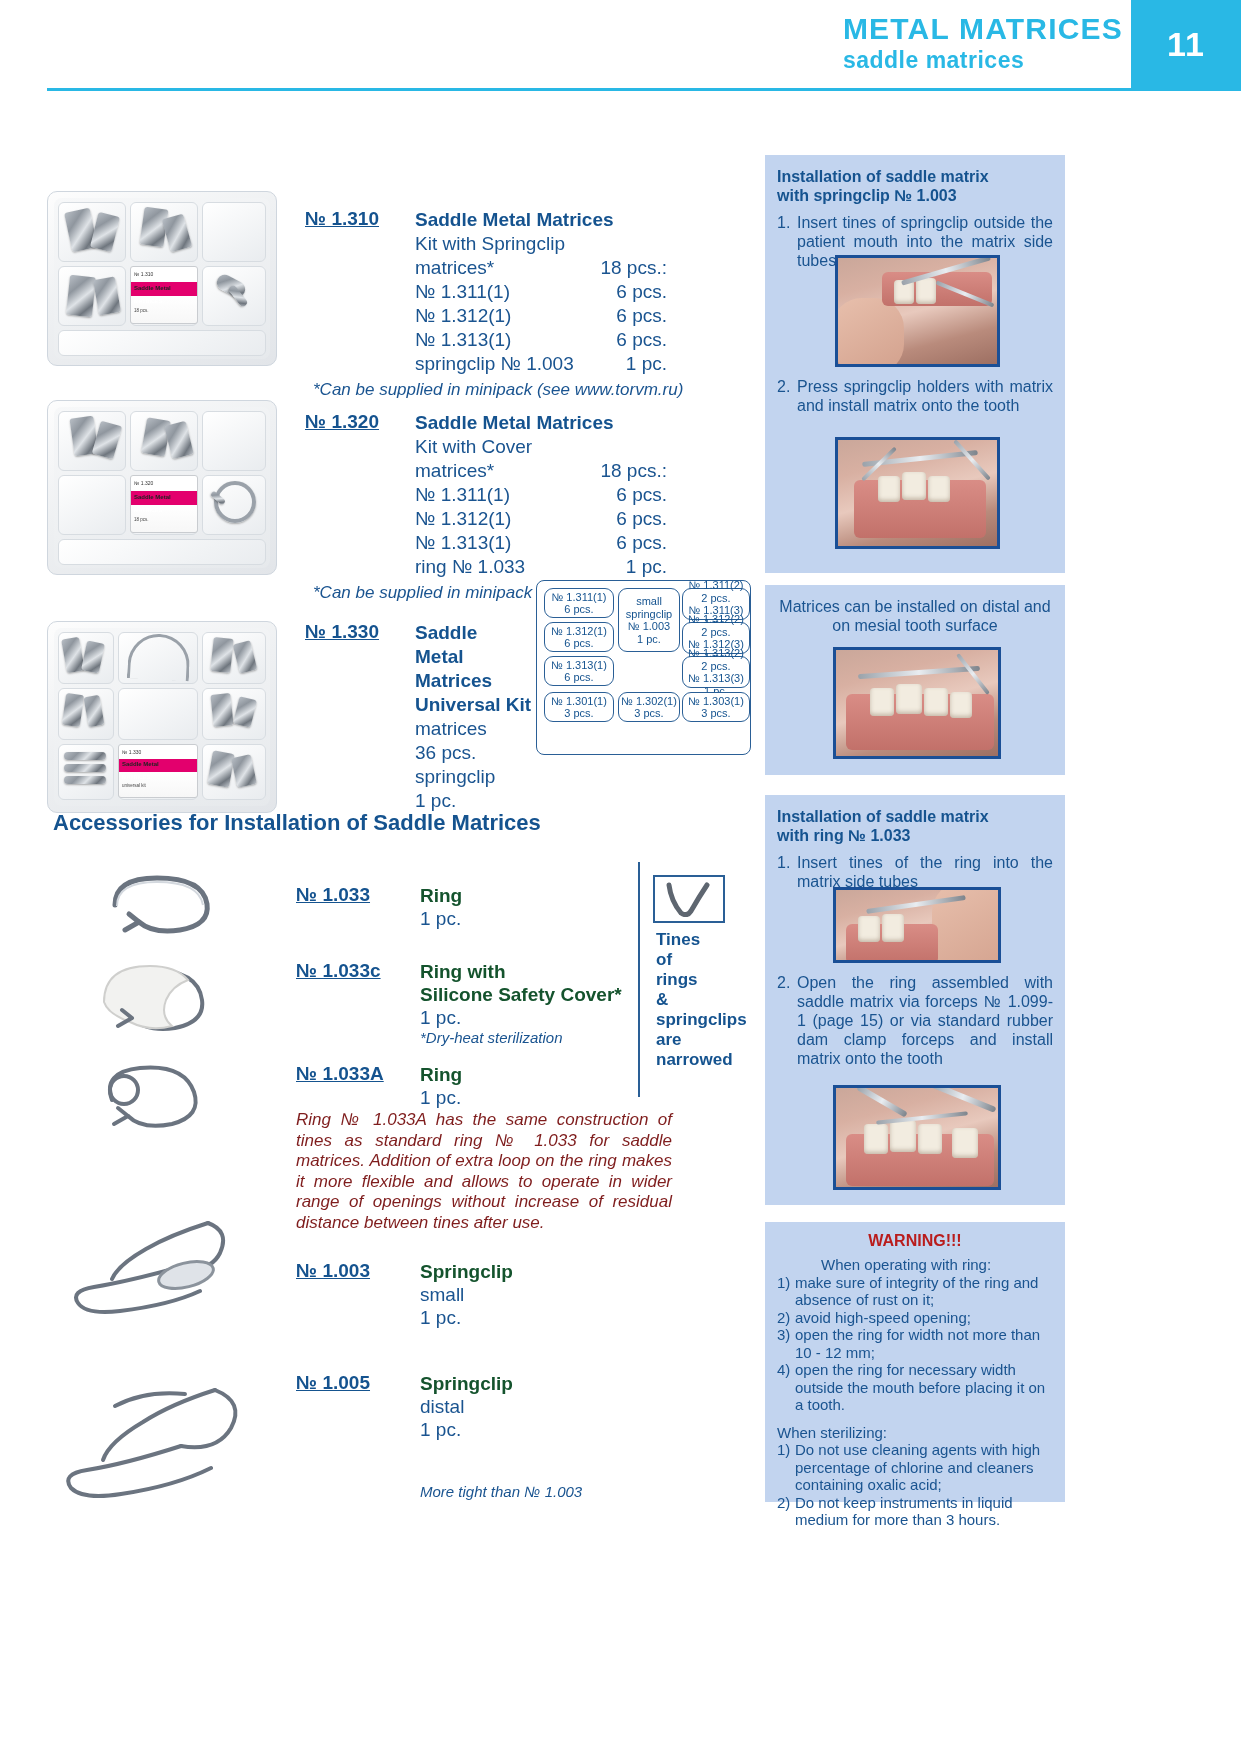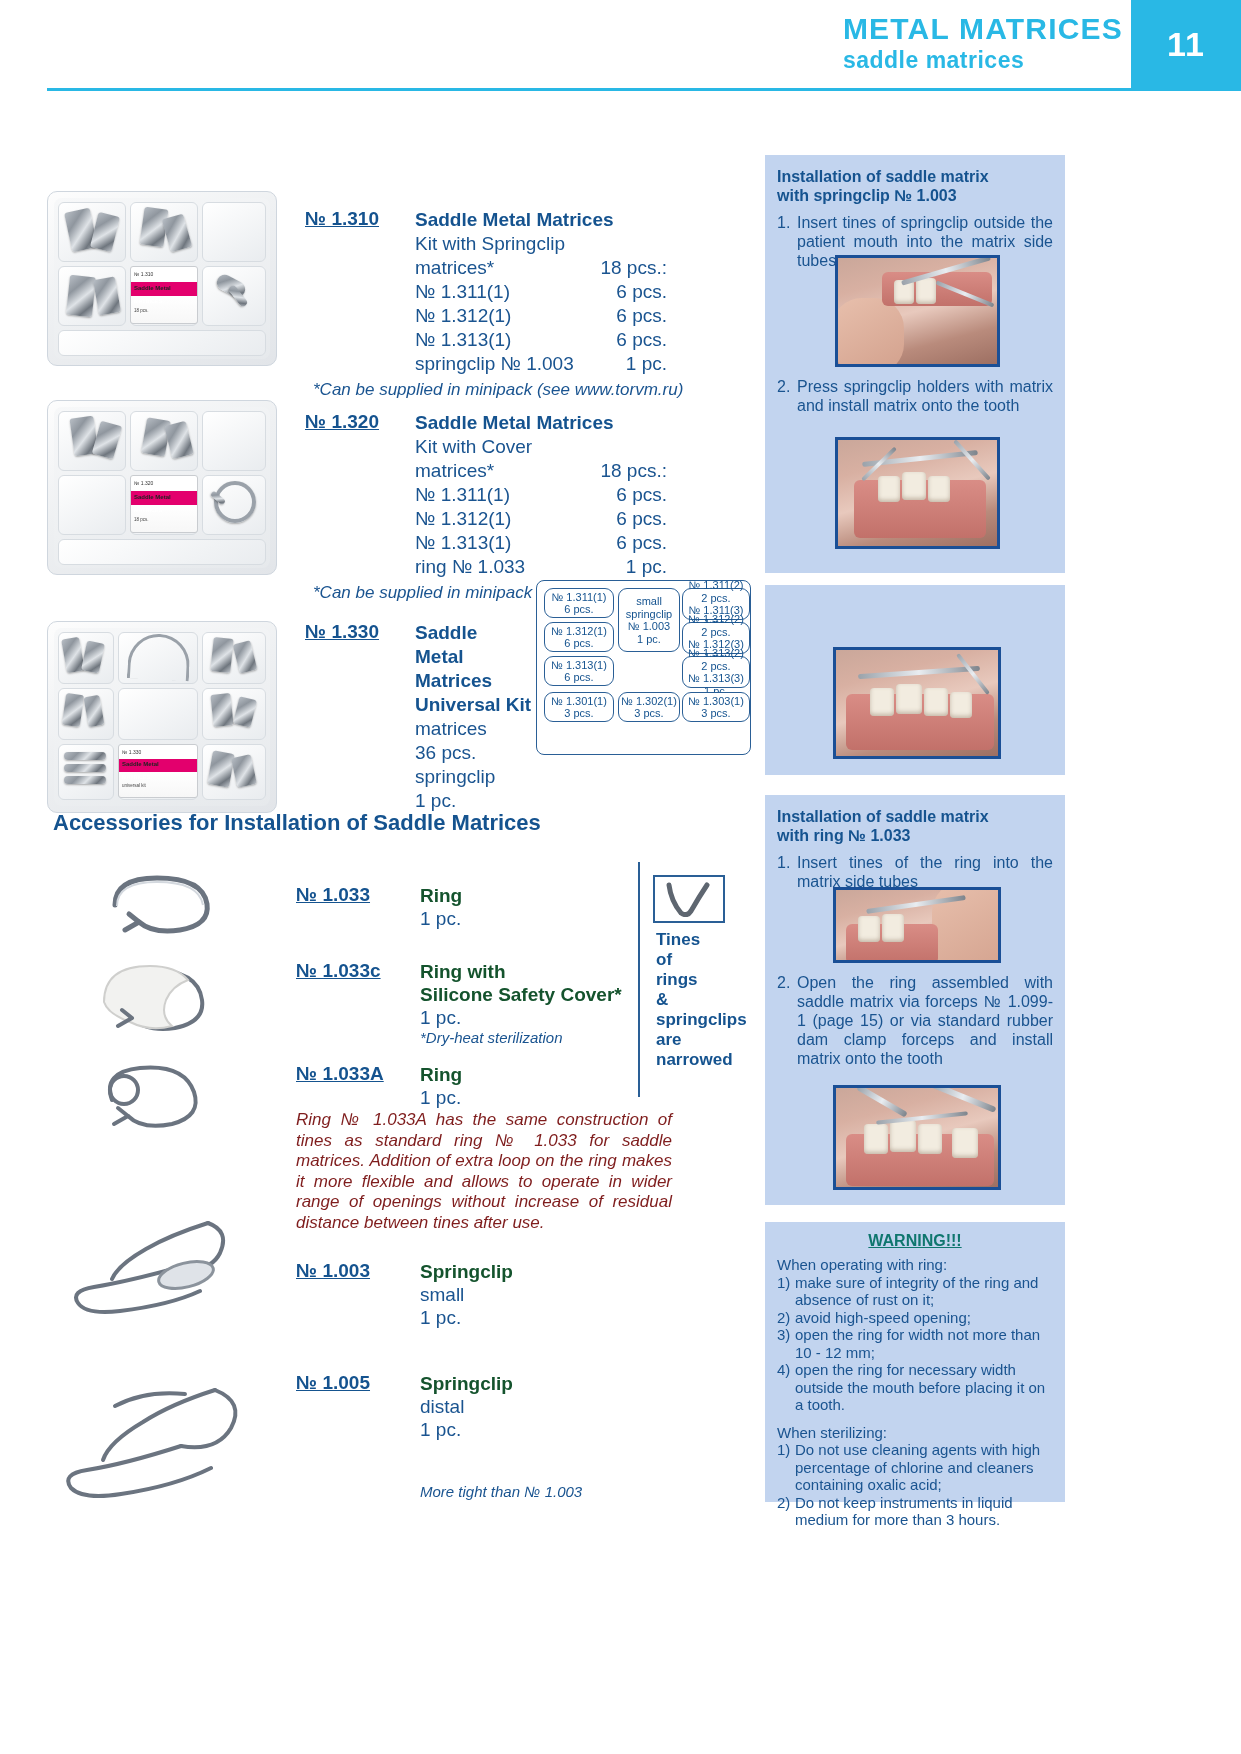--- a/index.html
+++ b/index.html
@@ -121,21 +121,21 @@
   .photo-clin .gum {
     position:absolute; background:linear-gradient(180deg,#d98d86,#c2716a); border-radius:6px;
   }
   .photo-clin .instrument {
     position:absolute; background:linear-gradient(90deg,#9aa2aa,#e9edf1,#7d848c);
     border-radius:2px;
   }
   .photo-clin .finger {
     position:absolute; background:linear-gradient(150deg,#e8c0ad,#d2a08c); border-radius:30px;
   }
-  .warn-title { font-size:16px; font-weight:bold; color:#0f766e; text-align:center; text-decoration:underline; }
+  .warn-title { font-size:16px; font-weight:bold; color:#b91c1c; text-align:center; }
   .warn-line { font-size:15px; color:#1a5490; line-height:17.5px; }
   .warn-item { display:flex; font-size:15px; color:#1a5490; line-height:17.5px; }
   .warn-item .n { width:18px; flex:0 0 18px; }
   .warn-item .t { flex:1; }
 
   
   .acc-head { font-size:22px; font-weight:bold; color:#15538f; }
   .acc-code { font-size:19px; font-weight:bold; text-decoration:underline; color:#15538f; white-space:nowrap;}
   .acc-name { font-size:19px; font-weight:bold; color:#14532d; line-height:23px; }
   .acc-sub  { font-size:19px; color:#1a5490; line-height:23px; }
@@ -493,20 +493,21 @@
     <div class="tooth" style="left:40px;top:36px;width:22px;height:26px;"></div>
     <div class="tooth" style="left:64px;top:32px;width:24px;height:28px;"></div>
     <div class="tooth" style="left:90px;top:36px;width:22px;height:26px;"></div>
     <div class="instrument" style="left:24px;top:16px;width:116px;height:5px;border-radius:30px;transform:rotate(-6deg);"></div>
     <div class="instrument" style="left:108px;top:18px;width:52px;height:4px;transform:rotate(48deg);"></div>
     <div class="instrument" style="left:18px;top:22px;width:46px;height:4px;transform:rotate(-44deg);"></div>
   </div>
 </div>
 
 <div class="panel" style="left:765px;top:585px;width:300px;height:190px;padding:12px;">
+  <div class="panel-step" style="display:block;text-align:center;">Matrices can be installed on distal and on mesial tooth surface</div>
   <div class="photo-clin" style="position:absolute;left:68px;top:62px;width:168px;height:112px;">
     <div class="gum" style="left:10px;top:44px;width:148px;height:56px;"></div>
     <div class="tooth" style="left:34px;top:38px;width:24px;height:28px;"></div>
     <div class="tooth" style="left:60px;top:34px;width:26px;height:30px;"></div>
     <div class="tooth" style="left:88px;top:38px;width:24px;height:28px;"></div>
     <div class="tooth" style="left:114px;top:42px;width:22px;height:26px;"></div>
     <div class="instrument" style="left:22px;top:20px;width:122px;height:5px;border-radius:30px;transform:rotate(-4deg);"></div>
     <div class="instrument" style="left:112px;top:22px;width:50px;height:4px;transform:rotate(52deg);"></div>
   </div>
 </div>
@@ -536,21 +537,21 @@
     <div class="tooth" style="left:82px;top:36px;width:24px;height:30px;"></div>
     <div class="tooth" style="left:116px;top:40px;width:26px;height:30px;"></div>
     <div class="instrument" style="left:18px;top:10px;width:56px;height:6px;border-radius:4px;transform:rotate(30deg);"></div>
     <div class="instrument" style="left:92px;top:6px;width:70px;height:6px;border-radius:4px;transform:rotate(22deg);"></div>
     <div class="instrument" style="left:40px;top:28px;width:92px;height:4px;border-radius:30px;transform:rotate(-6deg);"></div>
   </div>
 </div>
 
 <div class="panel" style="left:765px;top:1222px;width:300px;height:280px;padding:10px 12px;">
   <div class="warn-title">WARNING!!!</div>
-  <div class="warn-line" style="margin-top:6px;">When operating with ring:</div>
+  <div class="warn-line" style="margin-top:6px;margin-left:44px;">When operating with ring:</div>
   <div class="warn-item">
     <span class="n">1)</span>
     <span class="t">make sure of integrity of the ring and absence of rust on it;</span>
   </div>
   <div class="warn-item">
     <span class="n">2)</span>
     <span class="t">avoid high-speed opening;</span>
   </div>
   <div class="warn-item">
     <span class="n">3)</span>

